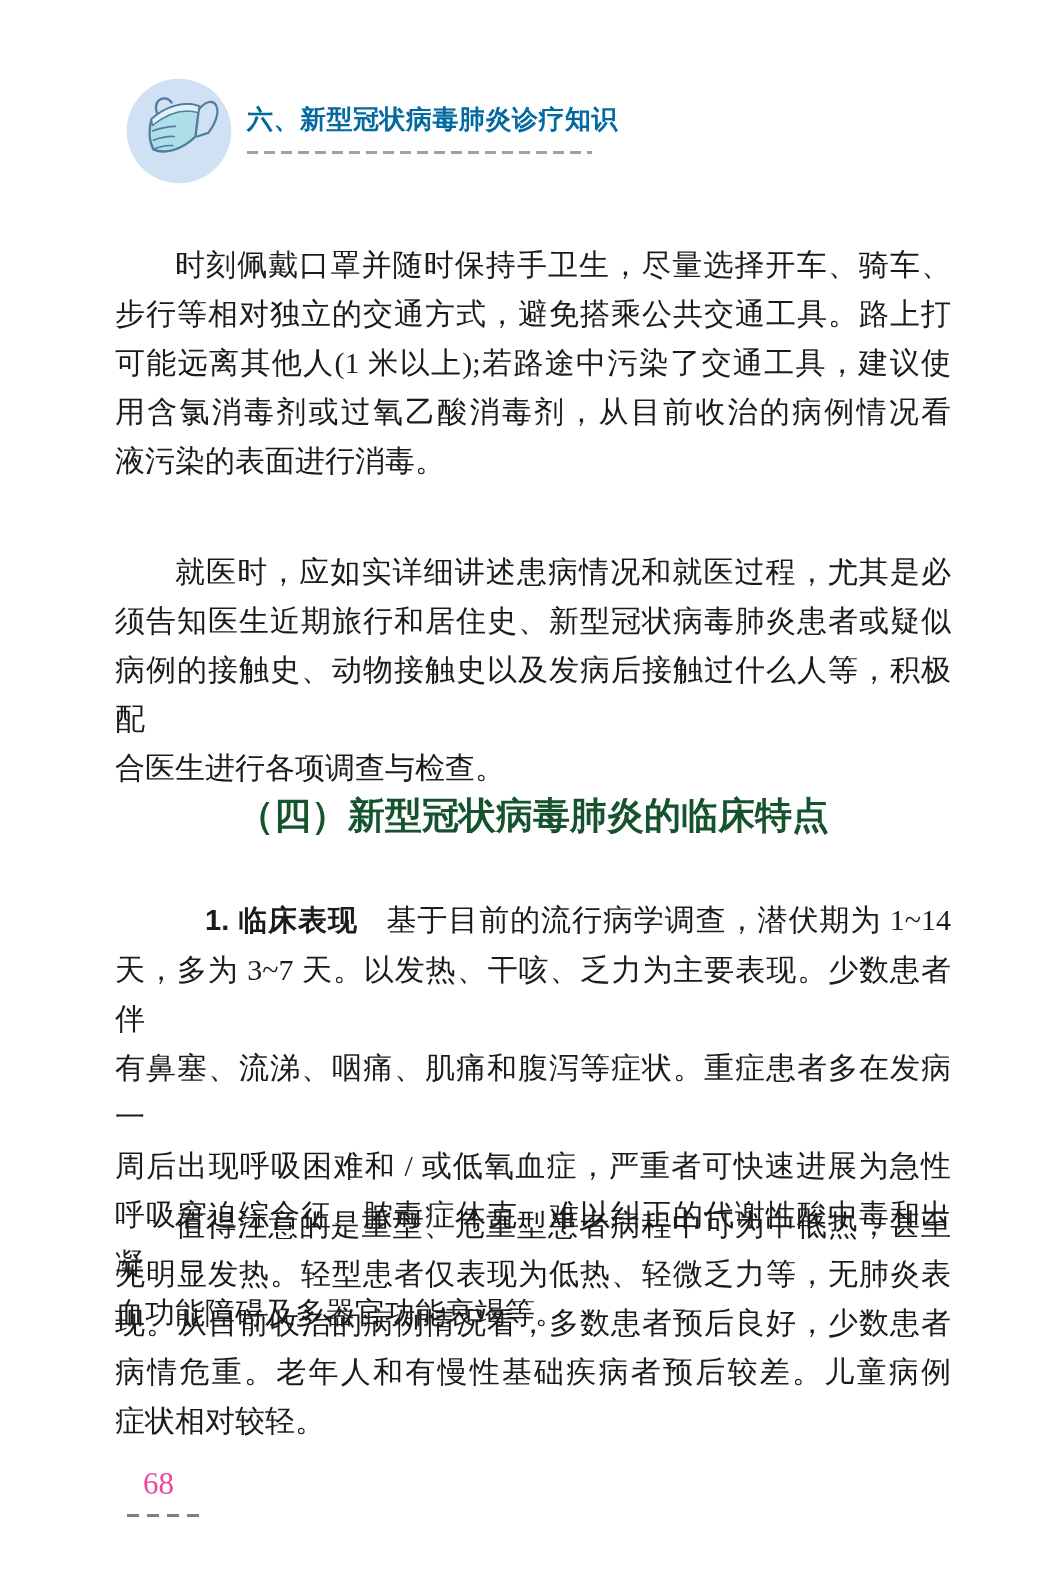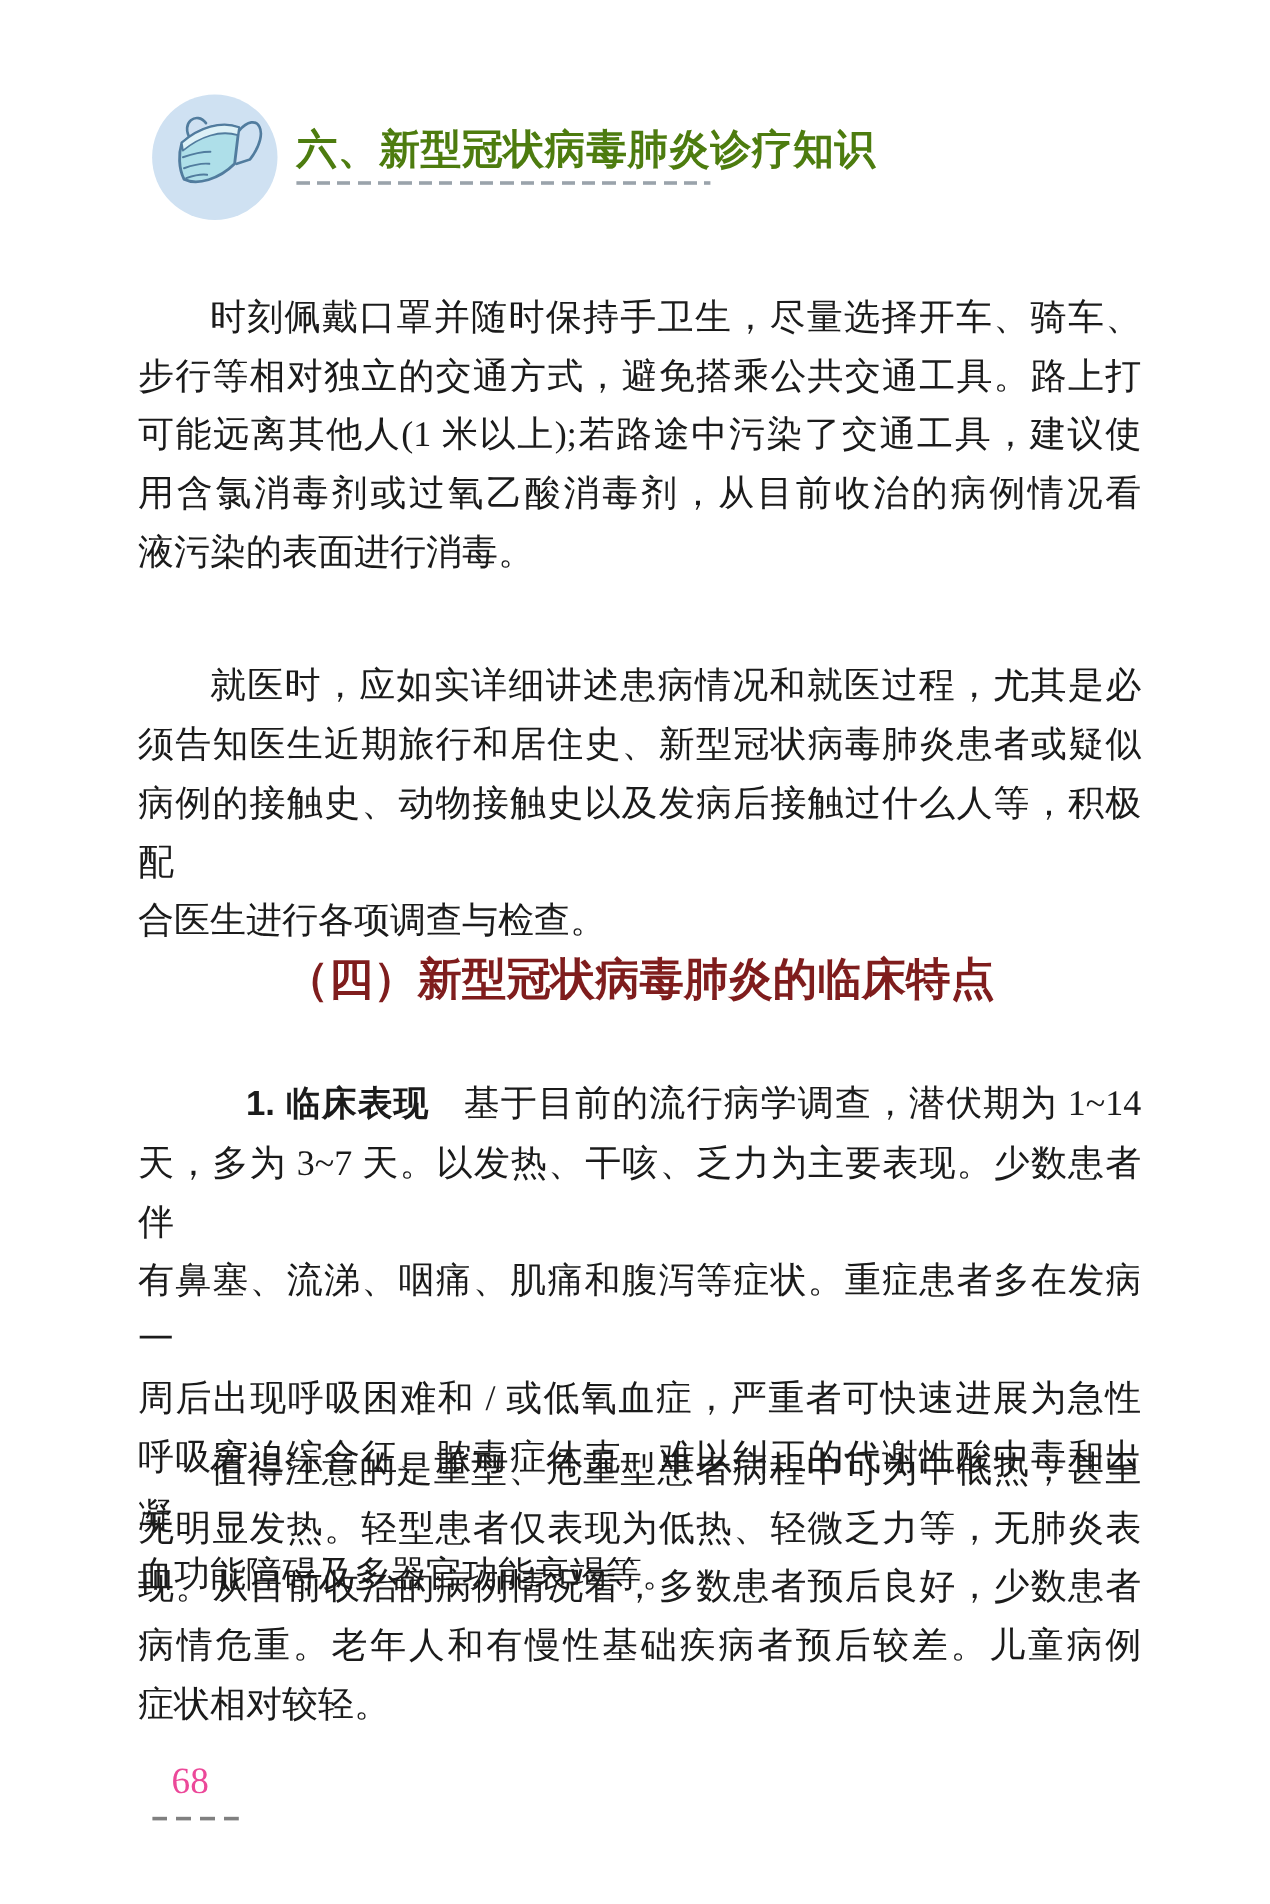--- a/index.html
+++ b/index.html
@@ -20,23 +20,23 @@
     left: 124px;
     top: 76px;
     width: 110px;
     height: 110px;
   }
   .chapter-title {
     position: absolute;
     left: 247px;
     top: 102px;
     width: 350px;
-    font-size: 34px;
+    font-size: 26px;
     font-weight: bold;
-    color: #4d7c0f;
+    color: #0369a1;
     letter-spacing: 0.5px;
     white-space: nowrap;
   }
   .header-dashes {
     position: absolute;
     left: 247px;
     top: 151px;
     width: 345px;
     height: 3px;
     background: repeating-linear-gradient(90deg,
@@ -73,21 +73,21 @@
 
   
   .section-heading {
     position: absolute;
     left: 115px;
     top: 791px;
     width: 836px;
     text-align: center;
     font-size: 37px;
     font-weight: bold;
-    color: #7f1d1d;
+    color: #14532d;
     white-space: nowrap;
   }
 
   
   .page-number {
     position: absolute;
     left: 143px;
     top: 1466px;
     font-size: 31px;
     color: #ec4899;

